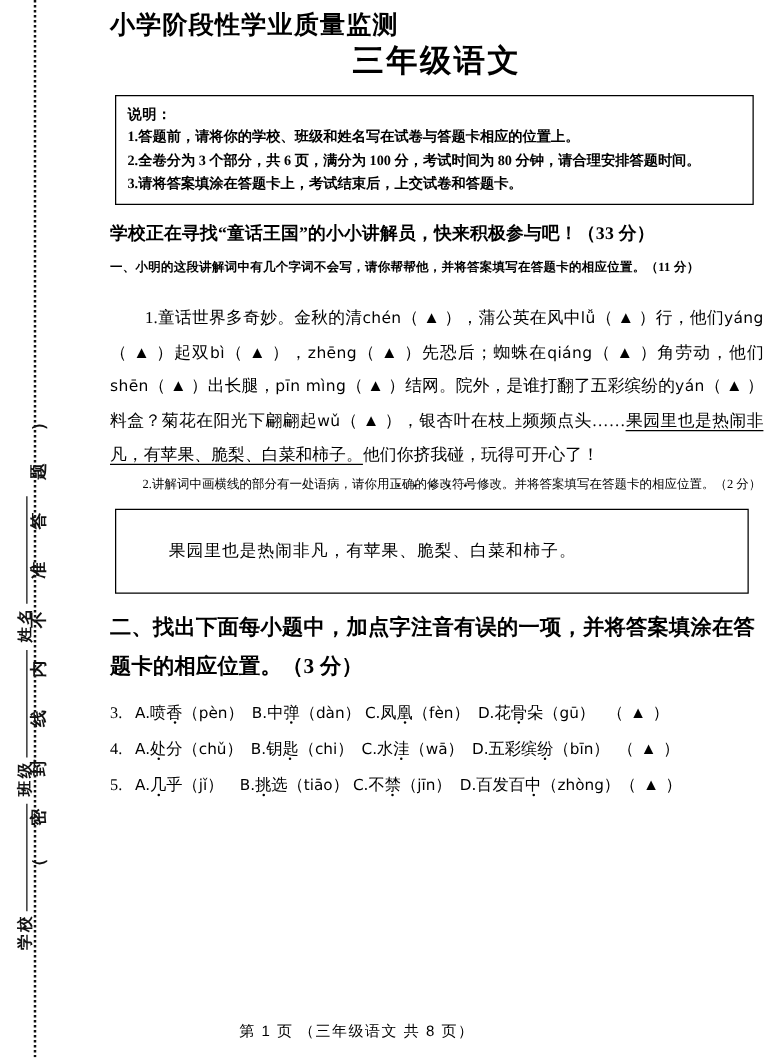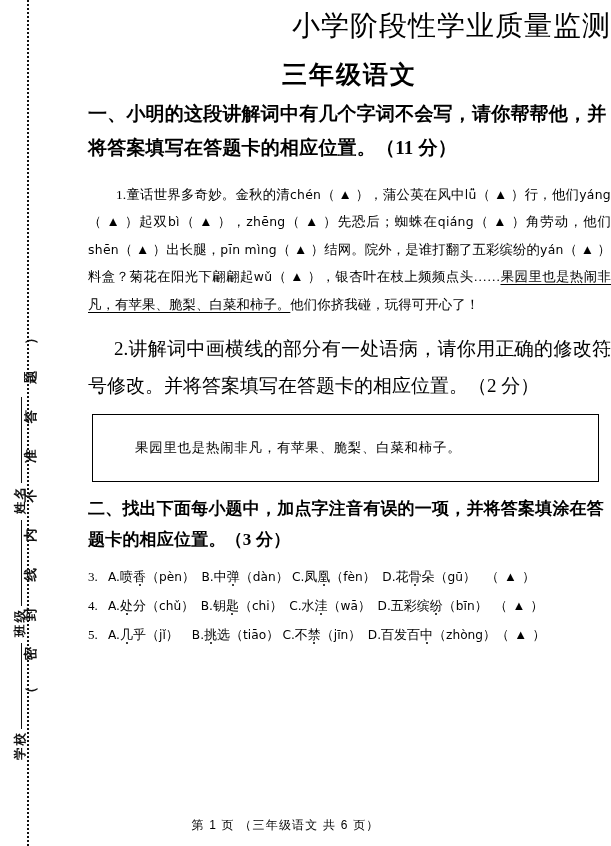--- a/index.html
+++ b/index.html
@@ -64,36 +64,36 @@
   }
 
   
   .sheet {
     position: absolute;
     left: 88px; top: 0;
     width: 523px; height: 846px;
   }
 
   .title-main {
-    text-align: right;
+    text-align: left;
     font-family: "Liberation Sans", "DejaVu Sans", sans-serif;
-    font-size: 28px;
-    font-weight: 400;
+    font-size: 20px;
+    font-weight: 700;
     letter-spacing: 1px;
     margin-top: 9px;
     line-height: 1.18;
   }
   .title-sub {
     text-align: center;
     font-family: "Liberation Sans", "DejaVu Sans", sans-serif;
     font-size: 25px;
     font-weight: 700;
     letter-spacing: 2px;
     line-height: 1.2;
-    margin-top: 17px;
+    margin-top: 1px;
   }
 
   
   .notice {
     margin: 12px 8px 0 4px;
     border: 1.3px solid #000;
     padding: 6px 9px 7px 9px;
     font-family: "Liberation Serif", "DejaVu Serif", serif;
     font-size: 11.4px;
     line-height: 1.62;
@@ -114,44 +114,44 @@
   }
   .lead {
     font-weight: 700;
     font-size: 14.2px;
     margin-top: 12px;
     letter-spacing: 0.2px;
     line-height: 1.55;
   }
   .q-head {
     font-weight: 700;
-    font-size: 19px;
+    font-size: 10px;
     margin-top: 8px;
     line-height: 1.78;
     letter-spacing: 0.2px;
   }
   .passage {
     font-size: 13.4px;
     line-height: 2.05;
     margin-top: 16px;
     text-align: justify;
     letter-spacing: 0.1px;
   }
   .passage .indent { display: inline-block; width: 28px; }
   .pin {
     font-family: "DejaVu Sans", sans-serif;
     font-size: 12.4px;
     letter-spacing: 0.3px;
   }
   .uline { text-decoration: underline; text-underline-offset: 3px; }
 
   .q2 {
-    font-size: 19px;
+    font-size: 10px;
     line-height: 1.95;
-    margin-top: 12px;
+    margin-top: 0;
     text-align: justify;
   }
   .q2 .indent { display: inline-block; width: 26px; }
   .dotted-emph {
     border-bottom: none;
     background-image: radial-gradient(circle, #000 1px, transparent 1.2px);
     background-size: 13.4px 13.4px;
     background-repeat: repeat-x;
     background-position: left bottom 1px;
     padding-bottom: 4px;
@@ -230,21 +230,30 @@
     <div class="seal-vtext seal-inner">
       <span class="fld">学校</span><span class="rule"></span><span class="fld">班级</span><span class="rule"></span><span class="fld">姓名</span><span class="rule"></span>
     </div>
   </div>
 
   <div class="sheet">
 
     <div class="title-main">小学阶段性学业质量监测</div>
     <div class="title-sub">三年级语文</div>
 
-
+    <div class="notice">
+      <div class="nhead">说明：</div>
+      <ol>
+        <li>1.答题前，请将你的学校、班级和姓名写在试卷与答题卡相应的位置上。</li>
+        <li>2.全卷分为 3 个部分，共 6 页，满分为 100 分，考试时间为 80 分钟，请合理安排答题时间。</li>
+        <li>3.请将答案填涂在答题卡上，考试结束后，上交试卷和答题卡。</li>
+      </ol>
+    </div>
+
+    <div class="lead">学校正在寻找“童话王国”的小小讲解员，快来积极参与吧！（33 分）</div>
     <div class="q-head">一、小明的这段讲解词中有几个字词不会写，请你帮帮他，并将答案填写在答题卡的相应位置。（11 分）</div>
 
     <div class="passage">
       <span class="indent"></span><span>1.</span><span>童话世界多奇妙。金秋的清</span><span class="pin">chén</span><span class="blank">（ ▲ ）</span><span>，蒲公英在风中</span><span class="pin">lǚ</span><span class="blank">（ ▲ ）</span><span>行，他们</span><span class="pin">yáng</span><span class="blank">（ ▲ ）</span><span>起双</span><span class="pin">bì</span><span class="blank">（ ▲ ）</span><span>，</span><span class="pin">zhēng</span><span class="blank">（ ▲ ）</span><span>先恐后；蜘蛛在</span><span class="pin">qiáng</span><span class="blank">（ ▲ ）</span><span>角劳动，他们</span><span class="pin">shēn</span><span class="blank">（ ▲ ）</span><span>出长腿，</span><span class="pin">pīn mìng</span><span class="blank">（ ▲ ）</span><span>结网。院外，是谁打翻了五彩缤纷的</span><span class="pin">yán</span><span class="blank">（ ▲ ）</span><span>料盒？菊花在阳光下翩翩起</span><span class="pin">wǔ</span><span class="blank">（ ▲ ）</span><span>，银杏叶在枝上频频点头……</span><span class="uline">果园里也是热闹非凡，有苹果、脆梨、白菜和柿子。</span><span>他们你挤我碰，玩得可开心了！</span>
     </div>
 
     <div class="q2">
       <span class="indent"></span><span>2.</span><span>讲解词中画横线的部分有一处语病，请你用</span><span class="dotted-emph">正确的修改符号</span><span>修改。并将答案填写在答题卡的相应位置。（2 分）</span>
     </div>
 
@@ -265,15 +274,15 @@
       </div>
 
       <div class="mcq-row">
         <span class="mcq-num">5.</span><span class="opt"><span class="opt-lab">A.</span><span class="dot-char">几</span><span>乎</span>（<span class="py">jǐ</span>）</span>&nbsp;&nbsp;&nbsp;&nbsp;<span class="opt"><span class="opt-lab">B.</span><span class="dot-char">挑</span><span>选</span>（<span class="py">tiāo</span>）</span>&nbsp;<span class="opt"><span class="opt-lab">C.</span><span>不</span><span class="dot-char">禁</span>（<span class="py">jīn</span>）</span>&nbsp;&nbsp;<span class="opt"><span class="opt-lab">D.</span><span>百发百</span><span class="dot-char">中</span>（<span class="py">zhòng</span>）</span><span class="ansblank">（ ▲ ）</span>
       </div>
 
     </div>
 
   </div>
 
-  <div class="footer">第 1 页 （三年级语文 共 6 页）</div>
+  <div class="footer">第 1 页 （三年级语文 共 8 页）</div>
 
 </div>
 
 </body></html>

